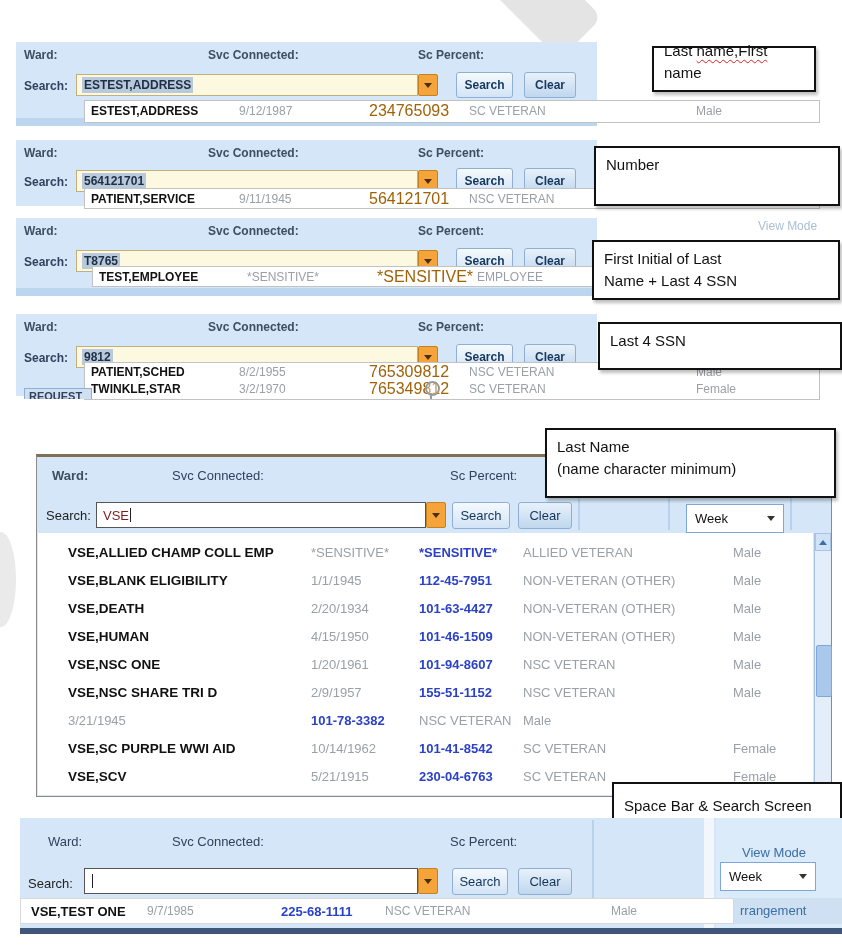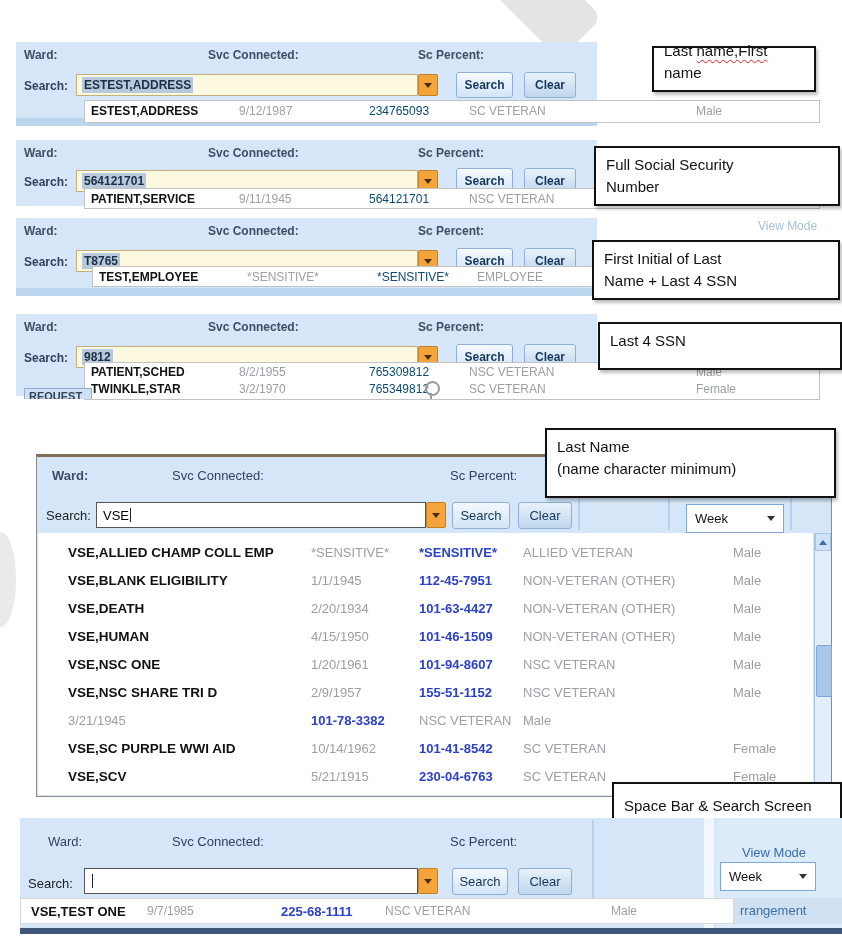--- a/index.html
+++ b/index.html
@@ -8,42 +8,42 @@
 
   .abs{position:absolute;}
   .panel{position:absolute;background:#d4e6f7;}
   .flabel{position:absolute;font-size:12px;font-weight:bold;color:#3f4e63;white-space:nowrap;}
   .flabel5{font-size:13px;}
   .searchlab{position:absolute;font-size:12px;color:#33415c;font-weight:bold;white-space:nowrap;}
 
   .inputy{position:absolute;background:#fdf8e0;border:1px solid #c2b078;height:22px;display:flex;align-items:center;padding-left:5px;box-sizing:border-box;}
   .inputw{position:absolute;background:#fff;border:1px solid #555;display:flex;align-items:center;padding-left:6px;box-sizing:border-box;}
   .sel{background:#b7c9da;color:#1c2f45;font-weight:bold;font-size:12px;padding:1px 2px;}
-  .plain-val{color:#000000;font-size:13px;}
+  .plain-val{color:#7f1d1d;font-size:13px;}
   .caret{width:1px;height:14px;background:#222;margin-left:1px;}
 
   .ddbtn{position:absolute;background:#f5a43c;border:1px solid #c5811f;box-sizing:border-box;display:flex;align-items:center;justify-content:center;border-radius:2px;}
   .ddbtn .tri{width:0;height:0;border-left:4px solid transparent;border-right:4px solid transparent;border-top:5px solid #4a3000;}
 
   .btn{position:absolute;background:linear-gradient(#f4f9fe,#d3e4f6);border:1px solid #8fb0d4;border-radius:3px;color:#16385e;font-weight:bold;font-size:12px;display:flex;align-items:center;justify-content:center;box-sizing:border-box;}
   .btn.clear{background:linear-gradient(#e8f1fa,#c0d7ee);}
 
   .strip{position:absolute;background:#fff;border:1px solid #c2c2c2;box-sizing:border-box;overflow:hidden;}
   .res-row{display:grid;align-items:center;}
   .rows-small .res-row{grid-template-columns:148px 130px 100px 227px 1fr;height:19px;padding-left:6px;}
   .rows-p4 .res-row{height:17px;}
   .rows-p5 .res-row{grid-template-columns:243px 108px 104px 210px 1fr;height:28px;padding-left:6px;}
   .rows-p6 .res-row{grid-template-columns:116px 134px 104px 226px 1fr;height:24px;padding-left:10px;}
   .res-row .c-name{font-weight:bold;color:#111;font-size:12px;white-space:nowrap;}
   .rows-p5 .c-name{font-size:13.5px;}
   .rows-p6 .c-name{font-size:13px;}
   .res-row span{white-space:nowrap;overflow:hidden;}
   .c-dob,.c-type,.c-gender{color:#9aa0a6;font-size:12px;}
   .rows-p5 .c-dob,.rows-p5 .c-type,.rows-p5 .c-gender{font-size:13px;}
-  .c-ssn{color:#0c4a6e;font-size:12px;}
+  .c-ssn{color:#a16207;font-size:16px;}
   .ssn-blue .c-ssn{color:#2b41c8;font-weight:bold;font-size:13px;}
 
   .anno{position:absolute;background:#fff;border:2px solid #111;box-shadow:2px 3px 3px rgba(0,0,0,.25);box-sizing:border-box;padding:6px 10px;font-size:15px;color:#111;line-height:22px;}
   .squig{text-decoration:underline wavy #d22;text-decoration-thickness:1px;text-underline-offset:3px;}
 
   .divline{position:absolute;width:2px;background:#b8d2ec;}
   .weekbox{position:absolute;background:#fff;border:1px solid #7da7d8;box-sizing:border-box;display:flex;align-items:center;justify-content:space-between;padding:0 8px;font-size:13px;color:#111;}
   .weekbox .tri{width:0;height:0;border-left:4px solid transparent;border-right:4px solid transparent;border-top:5px solid #333;}
 
   .bluelink{position:absolute;color:#3a6ea5;font-size:13px;white-space:nowrap;}
@@ -114,21 +114,20 @@
   <div class="strip rows-small" style="left:84px;top:188px;width:736px;height:21px;">
       <div class="res-row">
         <span class="c-name">PATIENT,SERVICE</span>
         <span class="c-dob">9/11/1945</span>
         <span class="c-ssn">564121701</span>
         <span class="c-type">NSC VETERAN</span>
         <span class="c-gender"></span>
       </div>
     </div>
   <div class="anno" style="left:594px;top:146px;width:246px;height:60px;">
-    <div>Full Social Security</div>
     <div>Number</div>
   </div>
 
   <div class="panel" style="left:16px;top:218px;width:581px;height:70px;"></div>
   <div class="darkstrip" style="left:16px;top:288px;width:581px;height:8px;"></div>
   <div class="faint" style="left:758px;top:219px;">View Mode</div>
   <div class="flabel" style="left:24px;top:224px;">Ward:</div>
   <div class="flabel" style="left:208px;top:224px;">Svc Connected:</div>
   <div class="flabel" style="left:418px;top:224px;">Sc Percent:</div>
   <div class="searchlab" style="left:24px;top:255px;">Search:</div>

